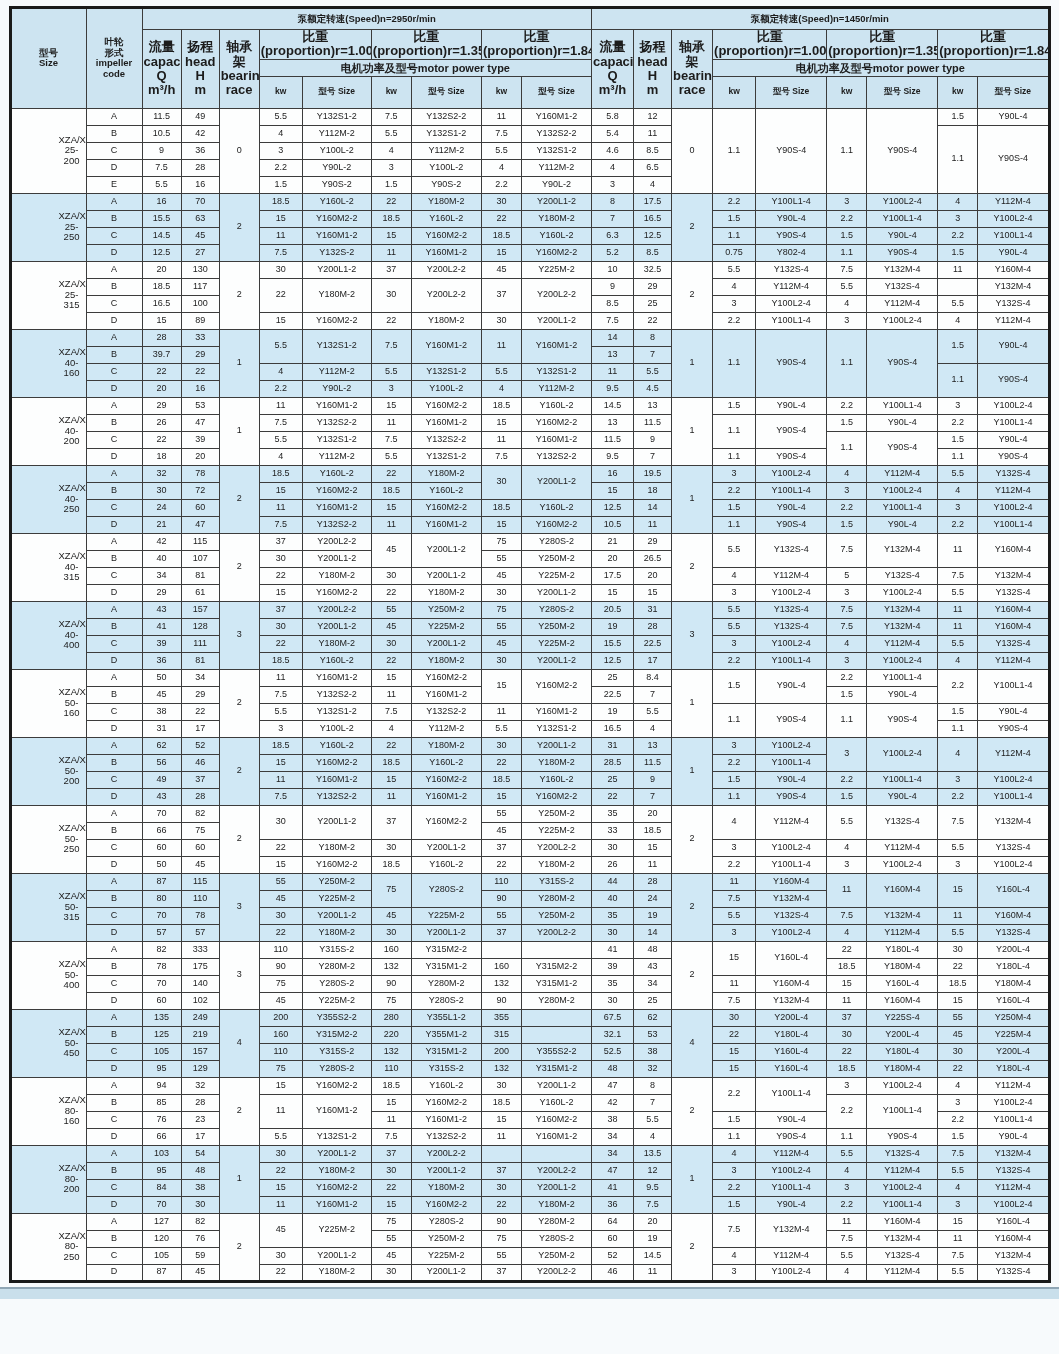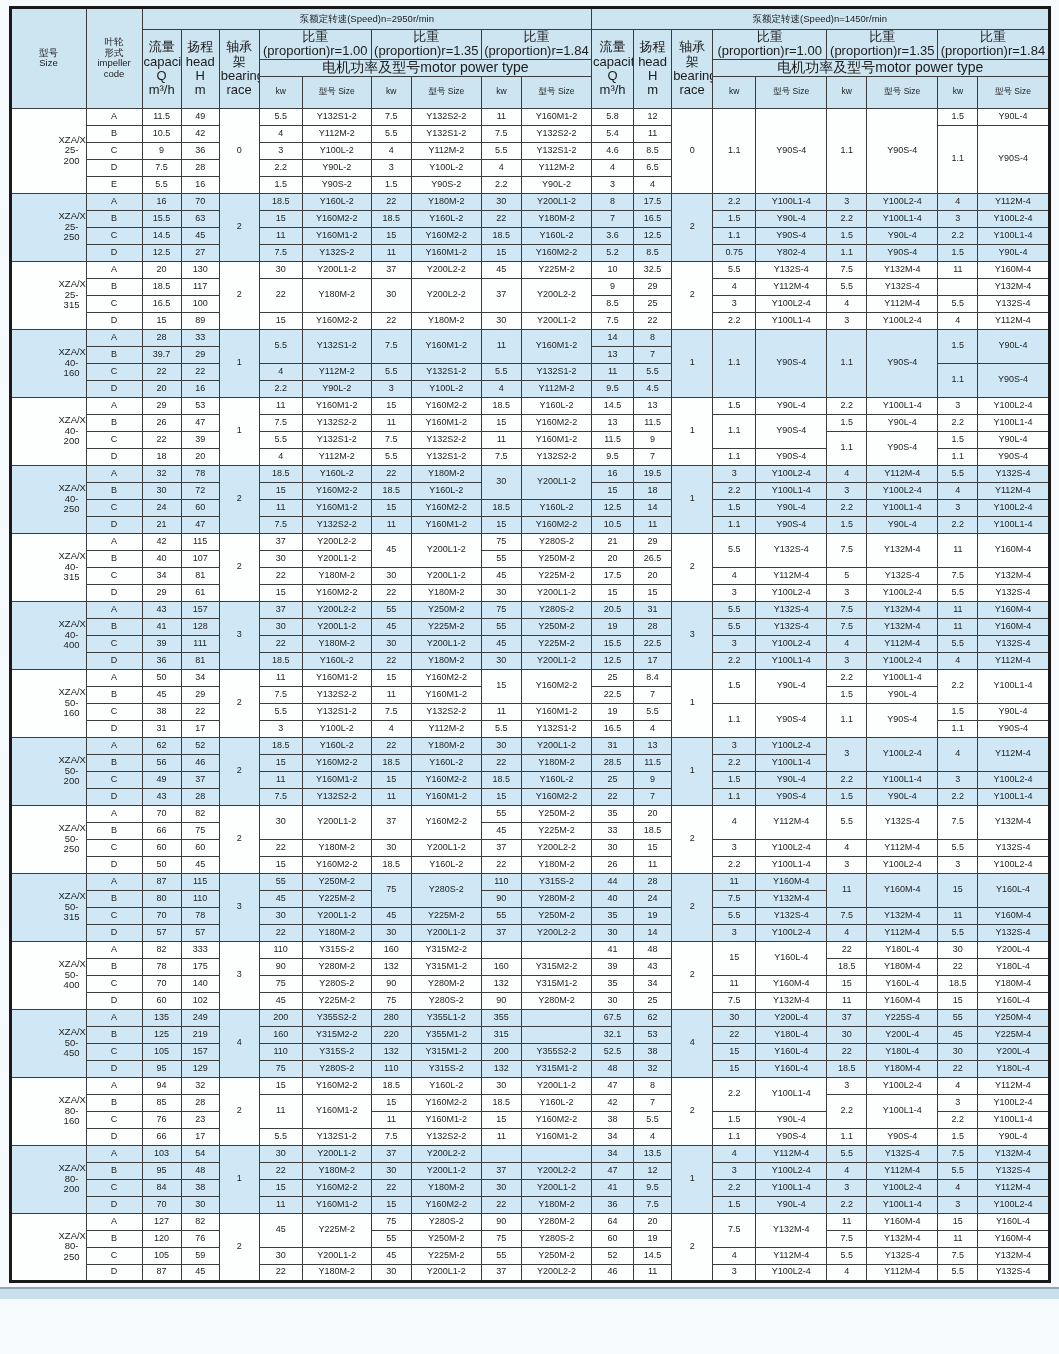--- a/index.html
+++ b/index.html
@@ -14,24 +14,24 @@
     border:3px solid var(--outer-border,#1a1a1a);
     background:#fff;
   }
   th, td {
     border:1px solid var(--grid,#3c3c3c);
     text-align:center; vertical-align:middle;
     padding:0 1px; height:17px; overflow:hidden;
     font-size:9px; line-height:1.1; color:#1c1c1c;
     font-family:"Liberation Sans", sans-serif;
   }
-  thead th { background:var(--header-bg,#cde4f1); font-weight:normal; white-space:pre-line; }
+  thead th { background:var(--header-bg,#cde4f1); font-weight:bold; white-space:pre-line; }
   thead tr.h1 th { height:22px; font-size:9.5px; }
   thead tr.h2 th { height:26px; font-size:13px; }
-  thead tr.h3 th { height:17px; font-size:14px;margin-top:46px; }
+  thead tr.h3 th { height:17px; font-size:11px;margin-top:46px; }
   thead tr.h4 th { height:32px; font-size:8.5px; }
   tbody tr.plain td  { background:var(--plain-bg,#fdfefe); }
   tbody tr.shaded td { background:var(--shaded-bg,#d0e8f5); }
   td.size-cell { white-space:pre-line; font-size:9.5px;padding-left:47px; }
   .bottom-strip {
     width:1059px; height:12px; margin-top:4px;
     border-top:2px solid #8fa6b5; background:var(--strip,#c9dfeb);
   }
 </style>
 </head>
@@ -244,21 +244,21 @@
         <tr class="shaded">
           <td>C</td>
           <td>14.5</td>
           <td>45</td>
           <td>11</td>
           <td>Y160M1-2</td>
           <td>15</td>
           <td>Y160M2-2</td>
           <td>18.5</td>
           <td>Y160L-2</td>
-          <td>3.6</td>
+          <td>6.3</td>
           <td>12.5</td>
           <td>1.1</td>
           <td>Y90S-4</td>
           <td>1.5</td>
           <td>Y90L-4</td>
           <td>2.2</td>
           <td>Y100L1-4</td>
         </tr>
         <tr class="shaded">
           <td>D</td>

